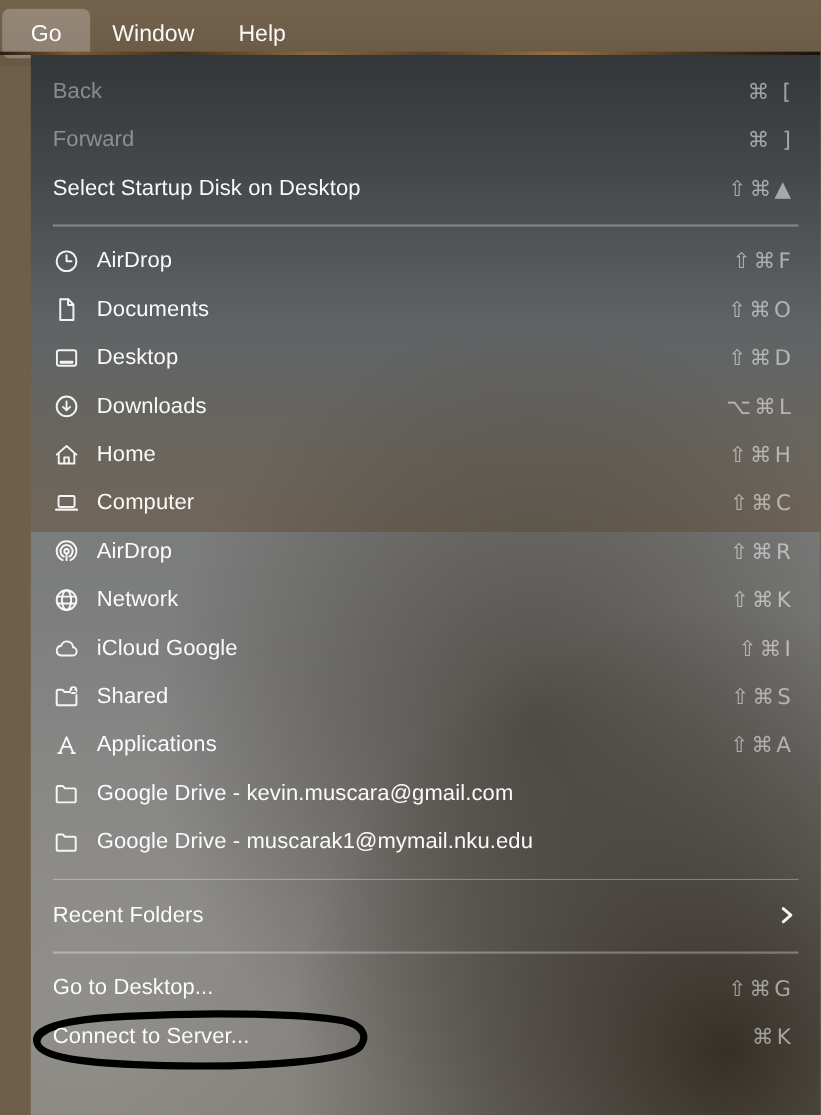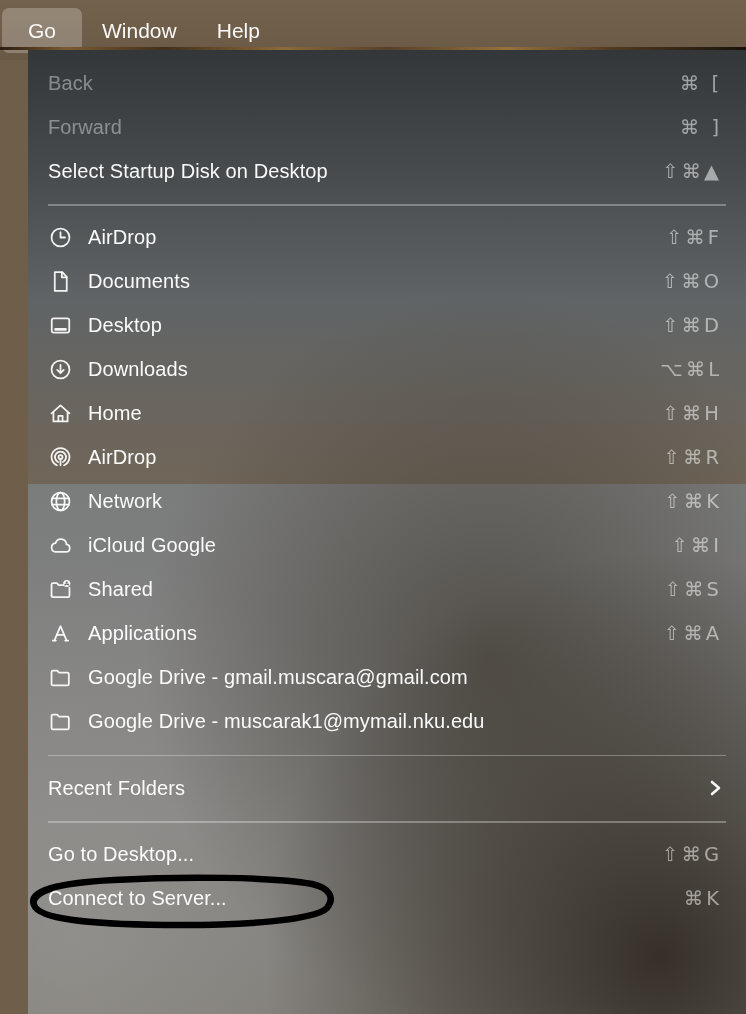--- a/index.html
+++ b/index.html
@@ -148,20 +148,30 @@
           <path d="M3.4 11.8L12 4.2l8.6 7.6"></path>
           <path d="M10 19.4v-5.2h4v5.2"></path>
         </svg>
       </span>
       <span class="mi-label">Home</span>
       <span class="mi-shortcut">⇧⌘H</span>
     </div>
     <div class="menu-item">
       <span class="icon-box">
         <svg viewBox="0 0 24 24" fill="none" stroke="currentColor" stroke-width="1.7" stroke-linecap="round" stroke-linejoin="round">
+          <rect x="5" y="5.6" width="14" height="9.6" rx="1.3"></rect>
+          <path d="M3 17.6h18" stroke-width="2.1"></path>
+        </svg>
+      </span>
+      <span class="mi-label">Computer</span>
+      <span class="mi-shortcut">⇧⌘C</span>
+    </div>
+    <div class="menu-item">
+      <span class="icon-box">
+        <svg viewBox="0 0 24 24" fill="none" stroke="currentColor" stroke-width="1.7" stroke-linecap="round" stroke-linejoin="round">
           <path d="M8.6 19.4a8.6 8.6 0 1 1 6.8 0"></path>
           <path d="M9.6 16.3a5.3 5.3 0 1 1 4.8 0"></path>
           <circle cx="12" cy="11.6" r="1.9"></circle>
           <path d="M12 13.8v5.6"></path>
         </svg>
       </span>
       <span class="mi-label">AirDrop</span>
       <span class="mi-shortcut">⇧⌘R</span>
     </div>
     <div class="menu-item">
@@ -207,21 +217,21 @@
       </span>
       <span class="mi-label">Applications</span>
       <span class="mi-shortcut">⇧⌘A</span>
     </div>
     <div class="menu-item">
       <span class="icon-box">
         <svg viewBox="0 0 24 24" fill="none" stroke="currentColor" stroke-width="1.7" stroke-linecap="round" stroke-linejoin="round">
           <path d="M3.4 18.2V6.8c0-.8.6-1.4 1.4-1.4h4l1.8 2h8c.8 0 1.4.6 1.4 1.4v9.4c0 .8-.6 1.4-1.4 1.4H4.8c-.8 0-1.4-.6-1.4-1.4z"></path>
         </svg>
       </span>
-      <span class="mi-label">Google Drive - gmail.muscara@gmail.com</span>
+      <span class="mi-label">Google Drive - kevin.muscara@gmail.com</span>
     </div>
     <div class="menu-item">
       <span class="icon-box">
         <svg viewBox="0 0 24 24" fill="none" stroke="currentColor" stroke-width="1.7" stroke-linecap="round" stroke-linejoin="round">
           <path d="M3.4 18.2V6.8c0-.8.6-1.4 1.4-1.4h4l1.8 2h8c.8 0 1.4.6 1.4 1.4v9.4c0 .8-.6 1.4-1.4 1.4H4.8c-.8 0-1.4-.6-1.4-1.4z"></path>
         </svg>
       </span>
       <span class="mi-label">Google Drive - muscarak1@mymail.nku.edu</span>
     </div>
     <div class="separator"></div>

